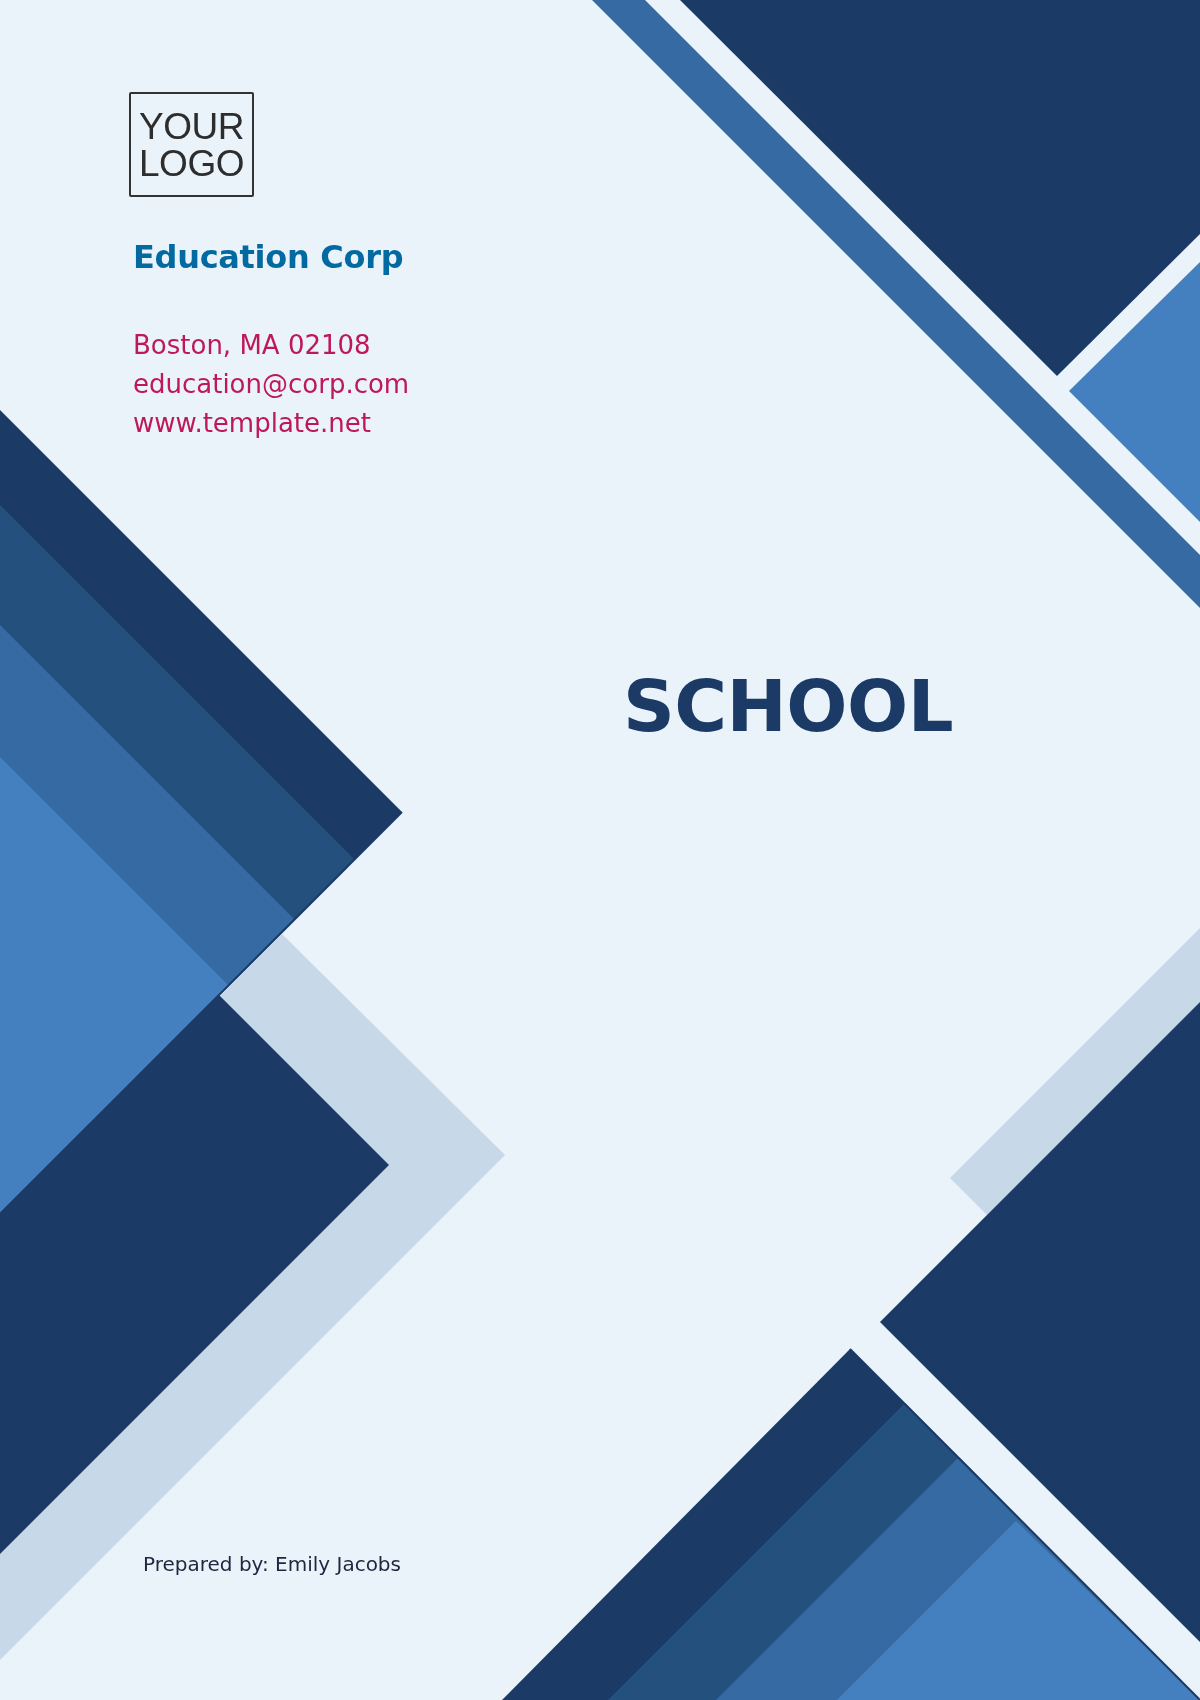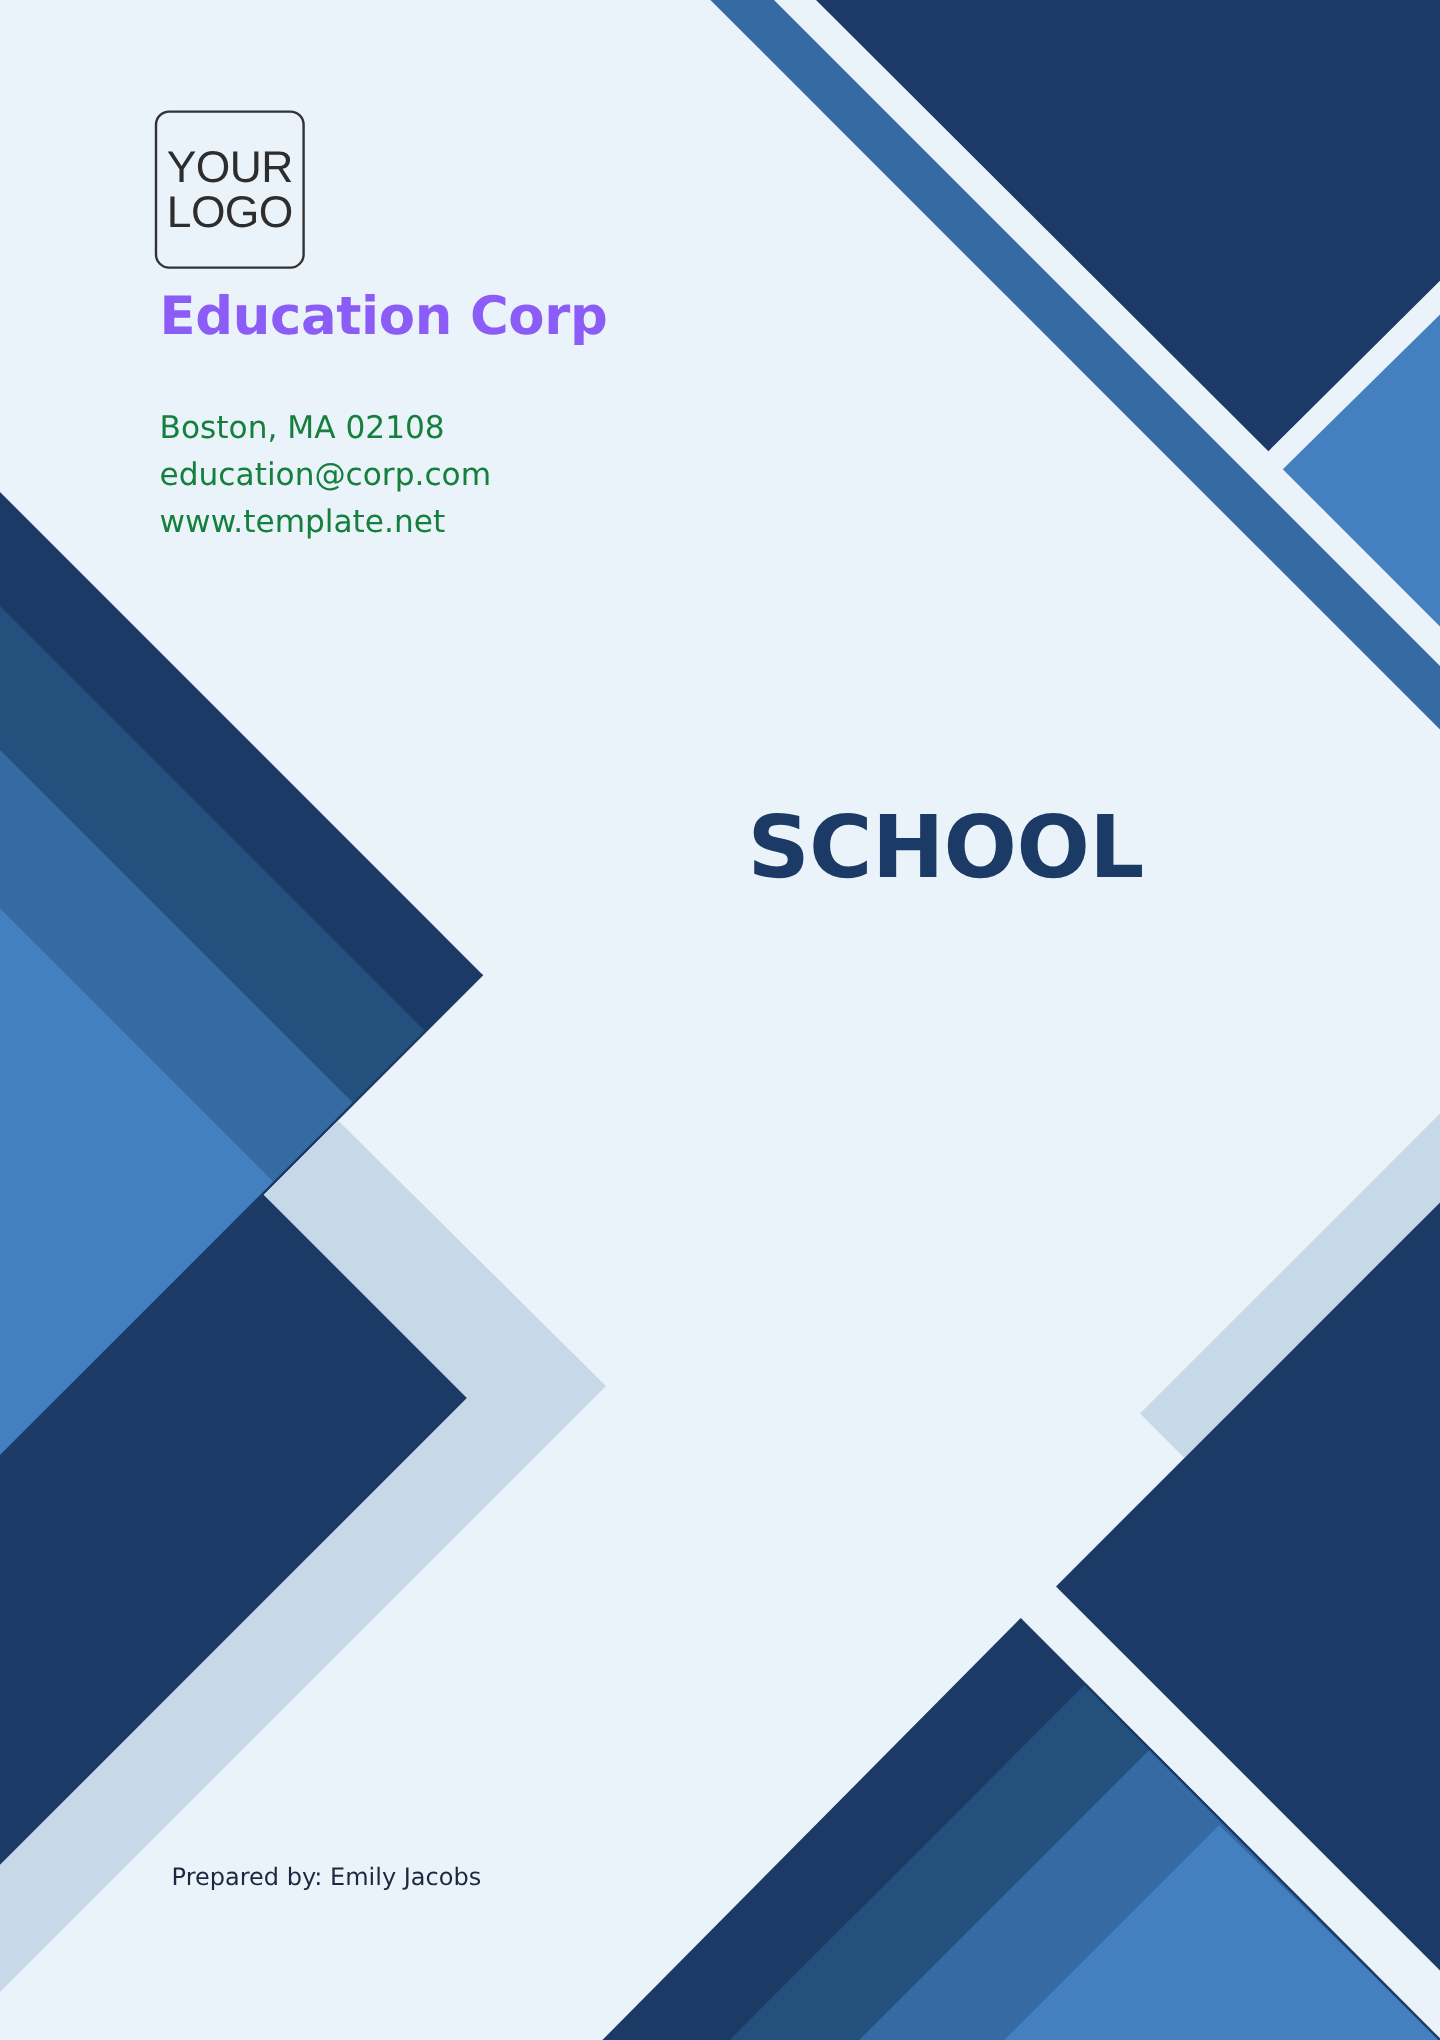--- a/index.html
+++ b/index.html
@@ -5,37 +5,37 @@
     html, body { margin: 0; padding: 0; }
     body {
       width: 1200px; height: 1700px; overflow: hidden;
       background: #ebf3fa;
       position: relative;
       font-family: "Liberation Sans", "DejaVu Sans", sans-serif;
     }
     .bg-art { position: absolute; left: 0; top: 0; width: 1200px; height: 1700px; z-index: 0; }
     .layer { position: absolute; z-index: 1; }
     .logo-box {
-      left: 129px; top: 92px; width: 125px; height: 132px;
-      border: 2px solid #333333; border-radius: 12px; box-sizing: border-box;
+      left: 129px; top: 92px; width: 125px; height: 105px;
+      border: 2px solid #333333; border-radius: 2px; box-sizing: border-box;
       display: flex; flex-direction: column; justify-content: center; align-items: center;
       color: #2d2d2d; font-size: 37px; line-height: 37px; font-weight: 500;
       letter-spacing: -0.5px;
     }
     .logo-box span { display: block; }
     .company-name {
       left: 133px; top: 238px;
-      font-size: 44px; font-weight: 700; color: #8b5cf6;
+      font-size: 32px; font-weight: 700; color: #0369a1;
       font-family: "DejaVu Sans", sans-serif; letter-spacing: -0.3px;
       white-space: nowrap;
     }
     .contact {
-      left: 133px; top: 338px;
+      left: 133px; top: 326px;
       font-family: "DejaVu Sans", sans-serif;
-      font-size: 26px; line-height: 39px; color: #15803d;
+      font-size: 26px; line-height: 39px; color: #be185d;
       margin: 0; padding: 0; list-style: none;
     }
     .contact li { white-space: nowrap; }
     .title {
       left: 430px; top: 668px; width: 716px;
       text-align: center;
       font-family: "DejaVu Sans", sans-serif;
       font-weight: 700; color: #1b3a66;
       font-size: 72px; line-height: 76px; letter-spacing: -0.5px;
     }

